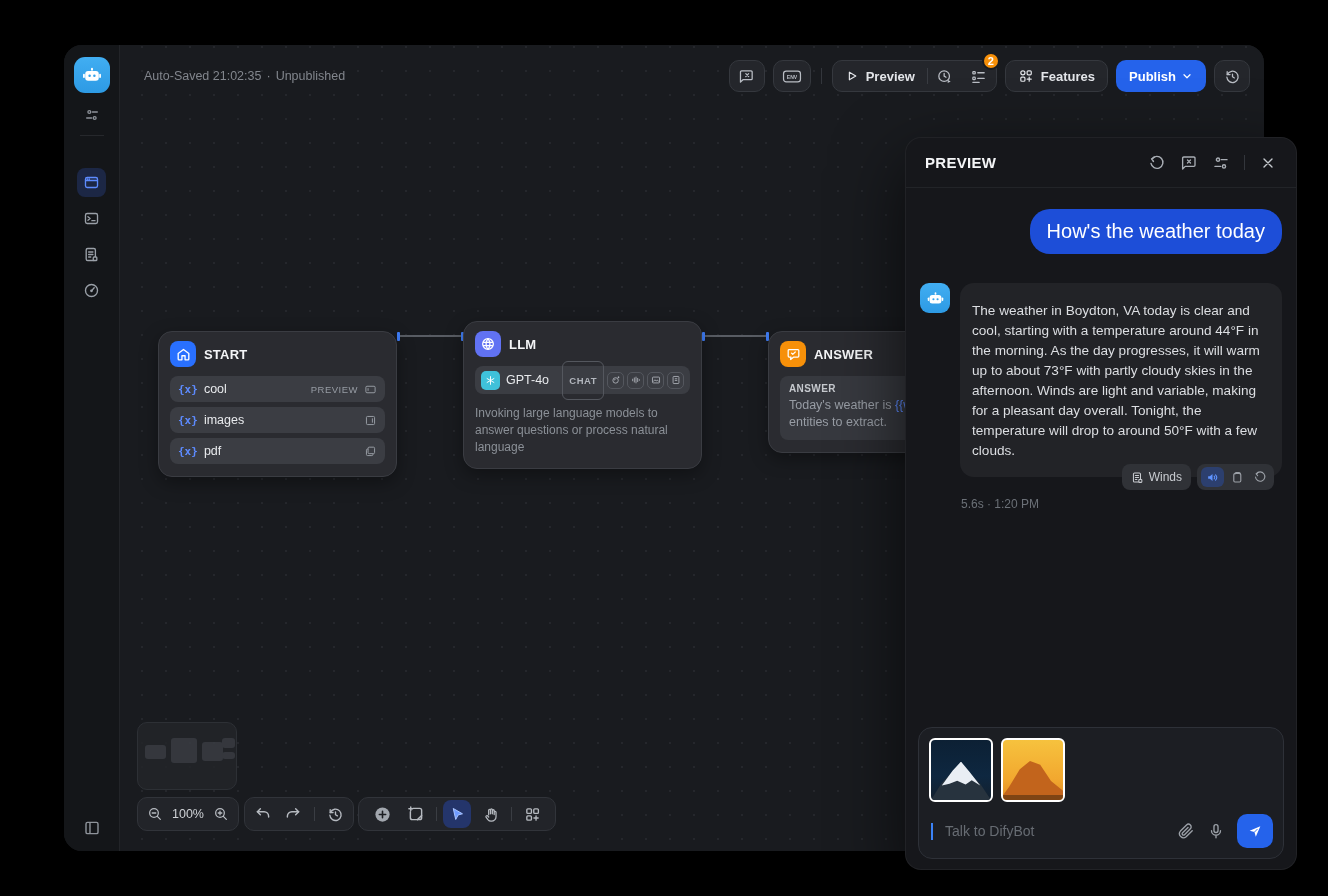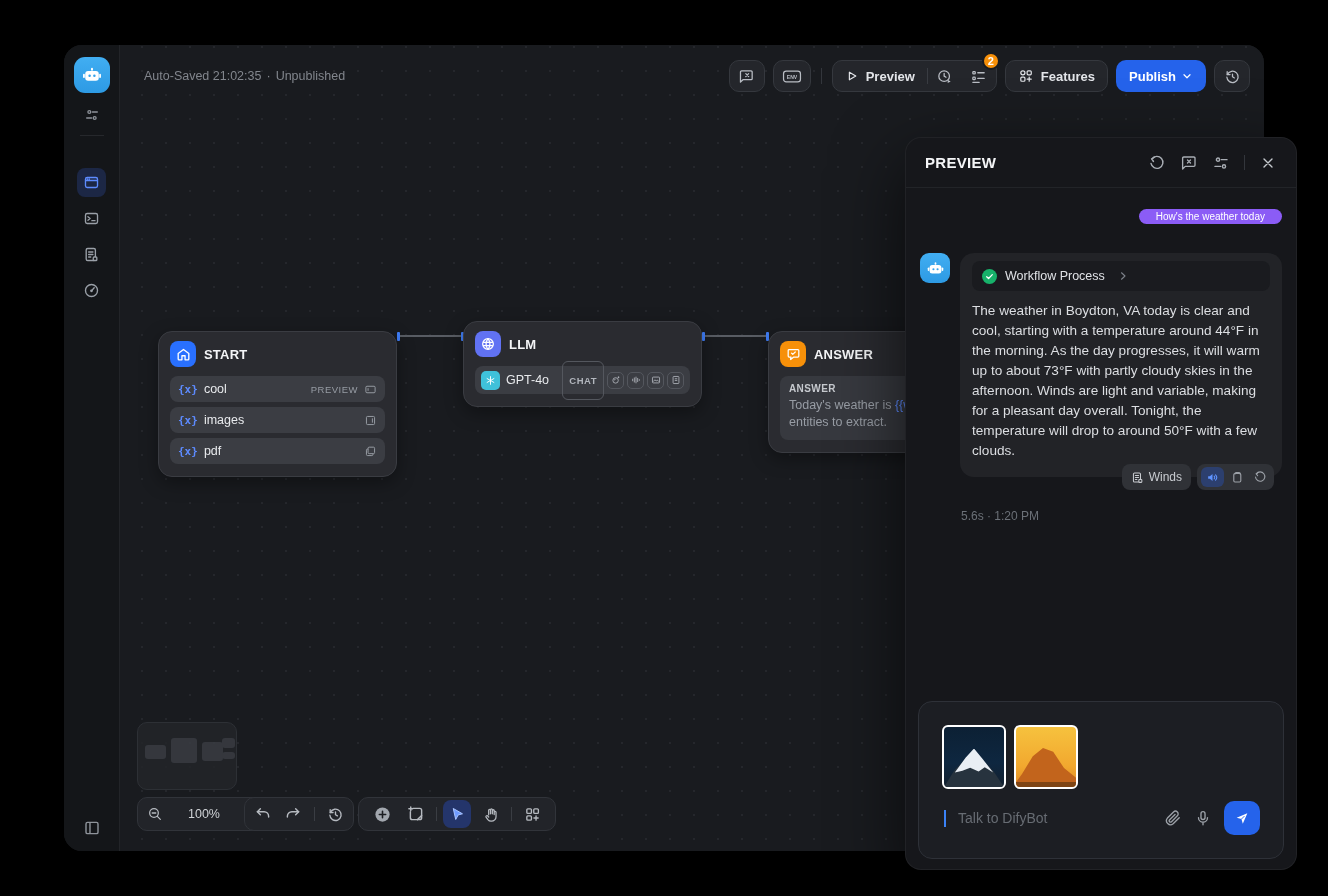--- a/index.html
+++ b/index.html
@@ -71,59 +71,59 @@
 
   .edge { position:absolute; height:2px; background:#585c63; z-index:1; }
   .edge i { position:absolute; width:3px; height:9px; background:#3f7df6; top:-3.5px; border-radius:1px; }
   .edge i.l { left:-1px; } .edge i.r { right:-1px; }
 
   
   .minimap { position:absolute; left:17px; top:677px; width:100px; height:68px; background:#232529; border:1px solid #31343a;
     border-radius:10px; opacity:.85; }
   .minimap i { position:absolute; background:#3a3d43; border-radius:3px; }
   .ctl { position:absolute; height:34px; background:#222429; border:1px solid #31343a; border-radius:10px;
-    display:flex; align-items:center; padding:0 9px; gap:25px; color:#b6bac0; }
+    display:flex; align-items:center; padding:0 9px; gap:9px; color:#b6bac0; }
   .zoomlvl { font-size:12.5px; color:#cfd2d6; }
   .cdiv { width:1px; height:14px; background:#3a3d43; }
   .toolbtn { width:28px; height:28px; border-radius:8px; display:flex; align-items:center; justify-content:center; }
   .toolbtn.active { background:#24356b; }
   .scrollbar { position:absolute; right:6px; top:447px; width:4px; height:26px; border-radius:2px; background:#4a4e55; }
 
   
   .panel { position:absolute; left:905px; top:137px; width:392px; height:733px; background:#16171b;
     border:1px solid rgba(255,255,255,.05); border-radius:16px; z-index:10;
     box-shadow:0 25px 70px rgba(0,0,0,.65); display:flex; flex-direction:column; overflow:hidden; }
   .panel-head { height:50px; display:flex; align-items:center; padding:0 14px 0 19px; border-bottom:1px solid #222428; flex:0 0 auto; }
   .panel-title { font-size:15px; font-weight:800; color:#f4f5f7; letter-spacing:.3px; }
   .ph-icons { margin-left:auto; display:flex; align-items:center; gap:4px; color:#a8adb4; }
   .phbtn { width:28px; height:28px; display:flex; align-items:center; justify-content:center; border-radius:8px; }
   .pdiv { width:1px; height:15px; background:#33363c; margin:0 5px; }
 
   .messages { flex:1; padding:0 14px; overflow:hidden; position:relative; }
   .user-row { display:flex; justify-content:flex-end; margin-top:21px; }
-  .user-bubble { background:#8b5cf6; color:#fff; font-size:10px; padding:2px 17px; border-radius:20px; }
+  .user-bubble { background:#1d4ed8; color:#fff; font-size:20px; padding:11px 17px; border-radius:20px; }
   .bot-row { display:flex; gap:10px; margin-top:29px; }
   .avatar { width:30px; height:30px; border-radius:9px; background:linear-gradient(180deg,#41aef2,#2d9ae4);
     display:flex; align-items:center; justify-content:center; flex:0 0 auto; }
   .bot-card { position:relative; background:#222327; border-radius:14px; padding:8px 12px 16px; flex:1; }
   .process { height:30px; background:#1a1b1f; border-radius:8px; display:flex; align-items:center; gap:8px; padding:0 10px; }
   .check { width:15px; height:15px; border-radius:50%; background:#17b26a; display:flex; align-items:center; justify-content:center; }
   .process-label { font-size:12.5px; color:#e0e2e6; }
   .chev { color:#7d828a; margin-left:4px; }
   .bot-text { margin-top:10px; font-size:13.6px; line-height:20px; color:#dcdee2; }
   .actions { position:absolute; right:8px; bottom:-13px; display:flex; gap:6px; }
   .logs-btn { height:26px; background:#303237; border-radius:8px; display:flex; align-items:center; gap:5px; padding:0 9px;
     font-size:12px; color:#c9ccd1; }
   .act-group { height:26px; background:#303237; border-radius:8px; display:flex; align-items:center; gap:3px; padding:0 4px; color:#9ca1a8; }
   .speaker-on { width:23px; height:20px; background:#2c3f6e; border-radius:6px; display:flex; align-items:center; justify-content:center; color:#5f93ff; }
   .act-ic { width:20px; height:20px; display:flex; align-items:center; justify-content:center; }
-  .meta { margin-top:32px; margin-left:41px; font-size:12px; color:#6b7077; }
+  .meta { margin-top:20px; margin-left:41px; font-size:12px; color:#6b7077; }
 
   .input-box { position:absolute; left:12px; right:12px; bottom:10px; background:#1c1e23; border:1px solid #2e3138;
-    border-radius:14px; padding:23px; }
+    border-radius:14px; padding:10px; }
   .thumbs { display:flex; gap:8px; }
   .thumb { width:64px; height:64px; border:2px solid #fff; border-radius:6px; overflow:hidden; position:relative; }
   .t-fuji { background:linear-gradient(180deg,#0c2034 0%,#0e2740 60%,#13202e 100%); }
   .t-fuji .mtn { position:absolute; bottom:0; left:0; width:100%; height:60%; background:#27333e;
     clip-path:polygon(0 100%,18% 52%,38% 18%,50% 8%,63% 22%,82% 55%,100% 100%); }
   .t-fuji .snow { position:absolute; bottom:24%; left:18%; width:64%; height:40%; background:#e9eef4;
     clip-path:polygon(0 100%,28% 38%,50% 0,72% 42%,100% 100%,78% 78%,62% 95%,40% 80%,20% 92%); }
   .t-dune { background:linear-gradient(180deg,#f6c23e 0%,#f2a82f 65%,#e08c24 100%); }
   .t-dune .mtn { position:absolute; bottom:8%; left:0; width:100%; height:62%; background:#c2641c;
     clip-path:polygon(0 100%,10% 78%,28% 30%,45% 8%,62% 18%,80% 62%,100% 88%,100% 100%); }
@@ -328,20 +328,21 @@
                 </svg>
             </span>
             <span class="cap">
               <svg width="10" height="10" viewBox="0 0 24 24" fill="none" stroke="currentColor" stroke-width="2">
                   <rect x="5" y="3.5" width="14" height="17" rx="2"></rect>
                   <path d="M9 9h6M9 13h6"></path>
                 </svg>
             </span>
           </span>
         </div>
+        <div class="node-desc">Invoking large language models to answer questions or process natural language</div>
       </div>
 
       <div class="node" style="left:648px; top:270px;">
         <div class="node-head">
           <span class="node-ic" style="background:#f79009;">
             <svg width="15" height="15" viewBox="0 0 24 24" fill="none" stroke="currentColor" stroke-width="2" stroke-linejoin="round">
                 <path d="M19 4H5a1.5 1.5 0 0 0-1.5 1.5v9A1.5 1.5 0 0 0 5 16h3l-.6 4 5-4H19a1.5 1.5 0 0 0 1.5-1.5v-9A1.5 1.5 0 0 0 19 4z"></path>
                 <path d="M8.8 9.8l2 2 4-3.8" stroke-linecap="round"></path>
               </svg>
           </span>
@@ -546,33 +547,20 @@
           <svg width="19" height="19" viewBox="0 0 24 24">
               <rect x="10.9" y="4" width="2.2" height="3.4" rx="1.1" fill="#fff"></rect>
               <rect x="4.6" y="7.6" width="14.8" height="10.6" rx="3.2" fill="#fff"></rect>
               <rect x="2.2" y="10.6" width="2" height="4.6" rx="1" fill="#fff"></rect>
               <rect x="19.8" y="10.6" width="2" height="4.6" rx="1" fill="#fff"></rect>
               <circle cx="9.4" cy="12.9" r="1.35" fill="#34a2ec"></circle>
               <circle cx="14.6" cy="12.9" r="1.35" fill="#34a2ec"></circle>
             </svg>
         </div>
         <div class="bot-card">
-          <div class="process">
-            <span class="check">
-              <svg width="9" height="9" viewBox="0 0 24 24" fill="none" stroke="#fff" stroke-width="3.4" stroke-linecap="round" stroke-linejoin="round">
-                  <path d="M4.5 12.5l5 5L19.5 7"></path>
-                </svg>
-            </span>
-            <span class="process-label">Workflow Process</span>
-            <span class="chev">
-              <svg width="12" height="12" viewBox="0 0 24 24" fill="none" stroke="currentColor" stroke-width="2.2" stroke-linecap="round" stroke-linejoin="round">
-                  <path d="M9 5.5l7 6.5-7 6.5"></path>
-                </svg>
-            </span>
-          </div>
           <div class="bot-text">The weather in Boydton, VA today is clear and cool, starting with a temperature around 44°F in the morning. As the day progresses, it will warm up to about 73°F with partly cloudy skies in the afternoon. Winds are light and variable, making for a pleasant day overall. Tonight, the temperature will drop to around 50°F with a few clouds.</div>
           <div class="actions">
             <span class="logs-btn">
               <span>
                 <svg width="13" height="13" viewBox="0 0 24 24" fill="none" stroke="currentColor" stroke-width="1.9" stroke-linecap="round">
                     <rect x="4.5" y="3.5" width="13" height="17" rx="2.2"></rect>
                     <path d="M8 8.5h6M8 12h6M8 15.5h3"></path>
                     <rect x="14.5" y="15.5" width="5.5" height="5.5" rx="1.2" fill="#303237"></rect>
                   </svg>
               </span>

